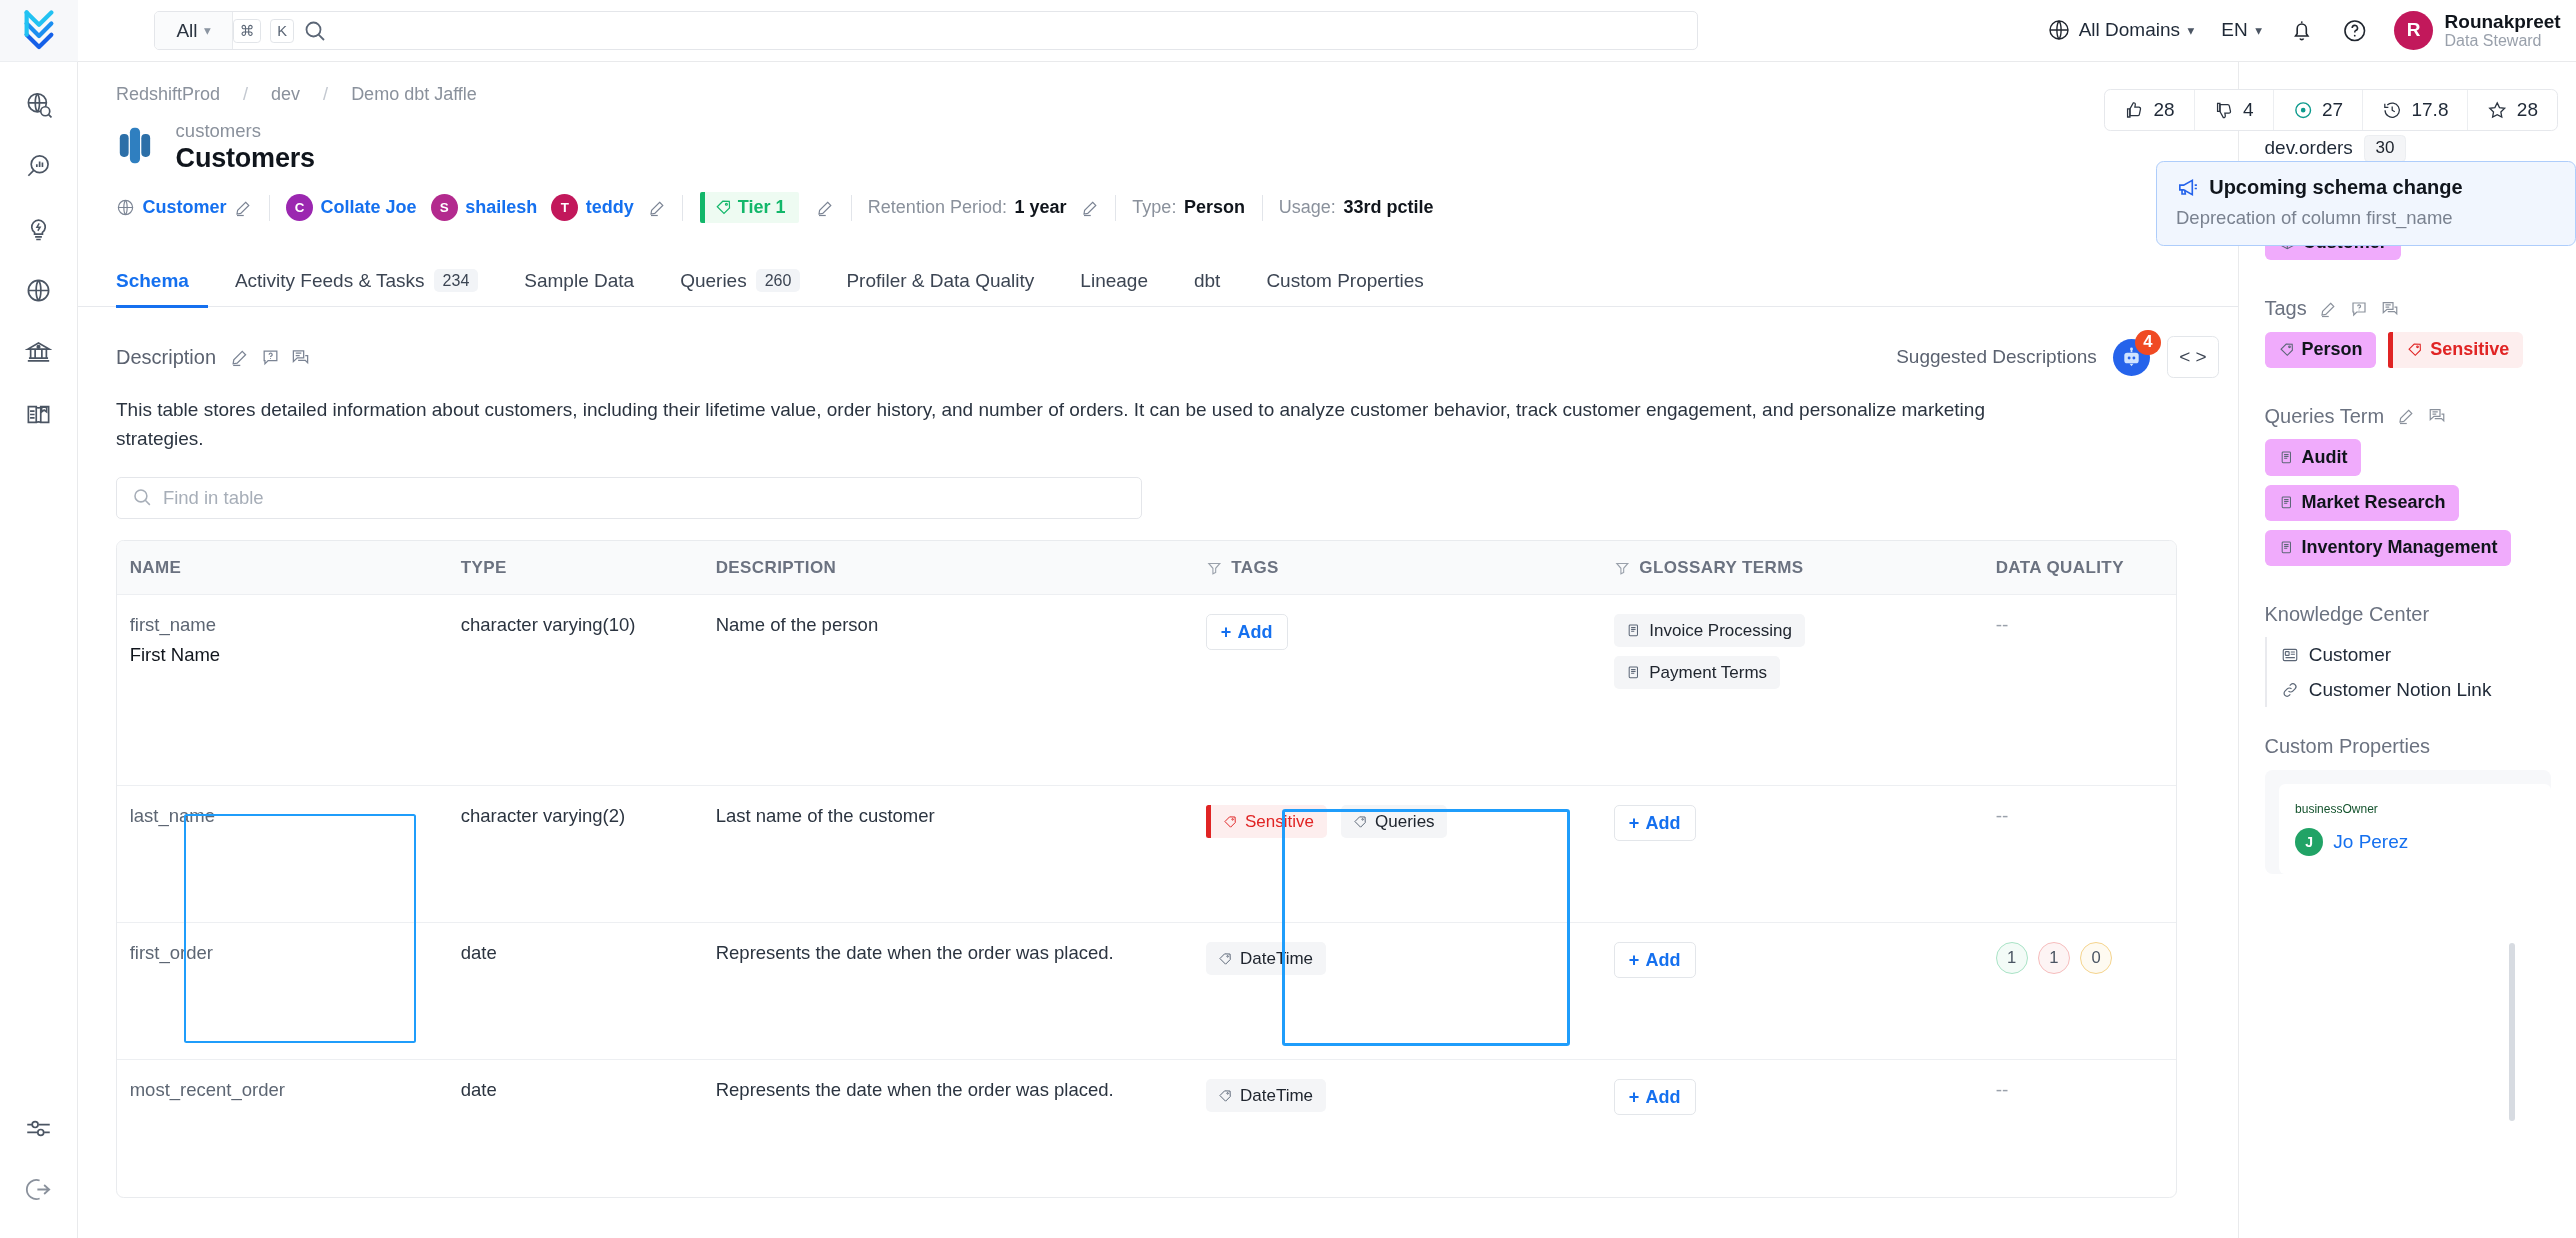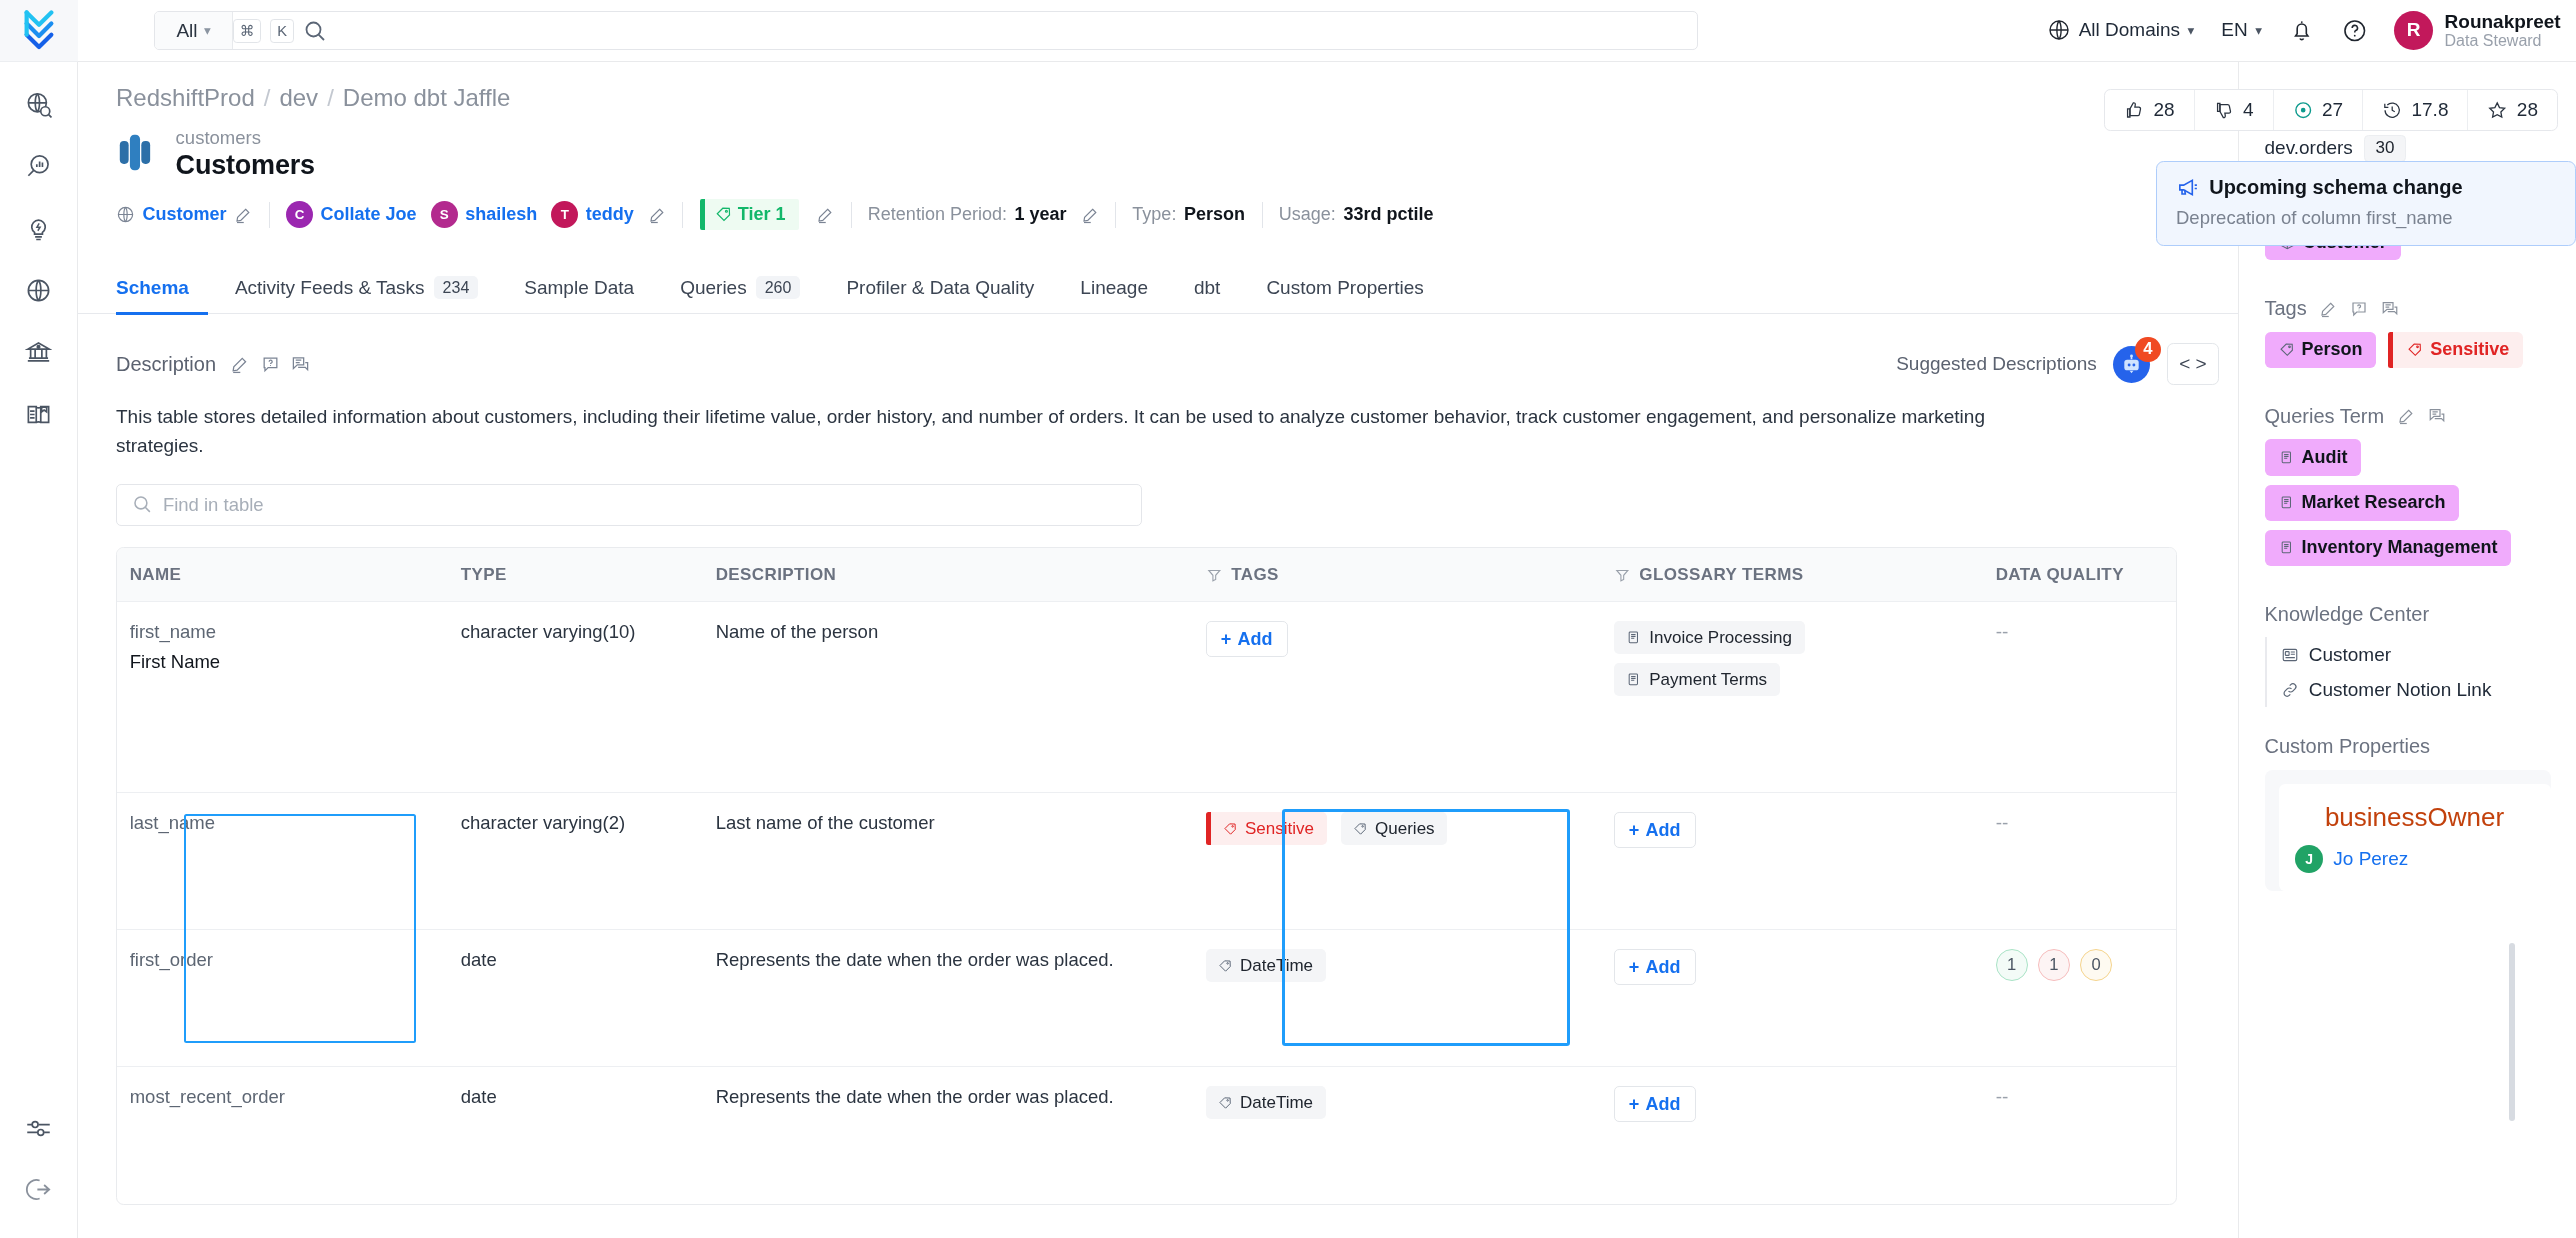--- a/index.html
+++ b/index.html
@@ -81,21 +81,21 @@
   }
   .user-block { display: flex; align-items: center; gap: 11.5px; }
   .user-name { font-size: 19px; font-weight: 700; color: #10151c; line-height: 1.12; white-space: nowrap;}
   .user-role { font-size: 16px; color: #99a0ab; line-height: 1.12; white-space: nowrap;}
 
   
   .body { flex: 1; display: flex; min-height: 0; }
   .center { flex: 1; min-width: 0; display: flex; flex-direction: column; position: relative; }
 
   
-  .crumbs { padding: 21.7px 0 0 38px; font-size: 24px; color: #8a919c; display: flex; gap: 9px; align-items: center;}
+  .crumbs { padding: 21.7px 0 0 38px; font-size: 18px; color: #8a919c; display: flex; gap: 23px; align-items: center;}
   .crumbs a { color: #8a919c; text-decoration: none; cursor: pointer;}
   .crumbs .sep { color: #c3c8d0; }
 
   .ent { padding: 14px 0 0 38px; display: flex; align-items: flex-start; gap: 16.6px;}
   .ent-logo { width: 43px; height: 43px; margin-top: 5.1px; flex: 0 0 43px;}
   .ent-sub { font-size: 18.5px; color: #8a919c; line-height: 1.25;}
   .ent-title { font-size: 27px; font-weight: 700; color: #10151c; line-height: 1.25; letter-spacing: -0.2px;}
 
   .meta-row { display: flex; align-items: center; gap: 0; padding: 16.6px 0 0 38px; flex-wrap: nowrap;}
   .meta-seg { display: flex; align-items: center; gap: 7.6px; padding-right: 16.6px;}
@@ -247,21 +247,21 @@
     display: inline-flex; align-items: center; gap: 7.6px;
     background: #f0abfc; border-radius: 5.7px; padding: 7.6px 14px;
     font-size: 18px; color: #10151c; font-weight: 700; margin: 0 9px 9px 0;
   }
   .rs-pill.sensitive { background: #fdeeee; color: #e02424; border-left: 5.7px solid #e02424; border-radius: 2.5px 5.7px 5.7px 2.5px;}
   .rs-pill.thin { font-weight: 600; }
   .kc-list { border-left: 2.5px solid #e9eaee; padding-left: 0; }
   .kc-item { display: flex; align-items: center; gap: 10.2px; font-size: 19px; color: #1f2937; padding: 6.4px 0 6.4px 14px; cursor: pointer;}
   .cp-card { background: #f7f8fa; border-radius: 7.6px; padding: 14px 0 0 14px; }
   .cp-inner { background: #fff; border-radius: 6.4px; padding: 18px 16.6px; }
-  .cp-key { font-size: 26px; color: #c2410c; padding-bottom: 12.7px; text-align: center;}
+  .cp-key { font-size: 12px; color: #14532d; padding-bottom: 12.7px;}
   .cp-val { display: flex; align-items: center; gap: 10.2px; }
   .cp-av { width: 28px; height: 28px; border-radius: 50%; background: #21a366; color: #fff; display: flex; align-items: center; justify-content: center; font-size: 14px; font-weight: 600;}
   .cp-name { color: #1570ef; font-size: 19px; }
 
   svg { display: block; }
 </style>
 </head>
 <body>
 
 <div class="app">

